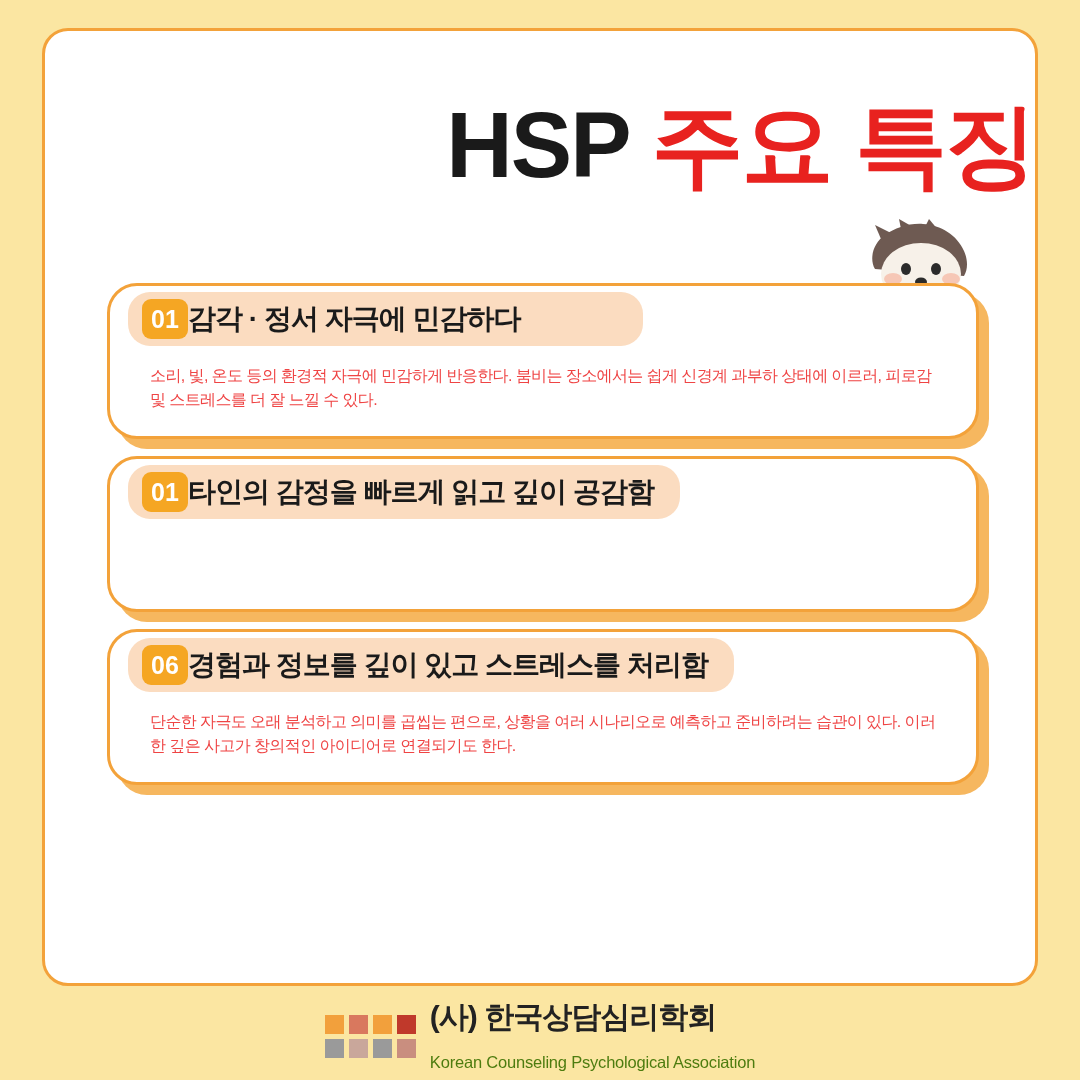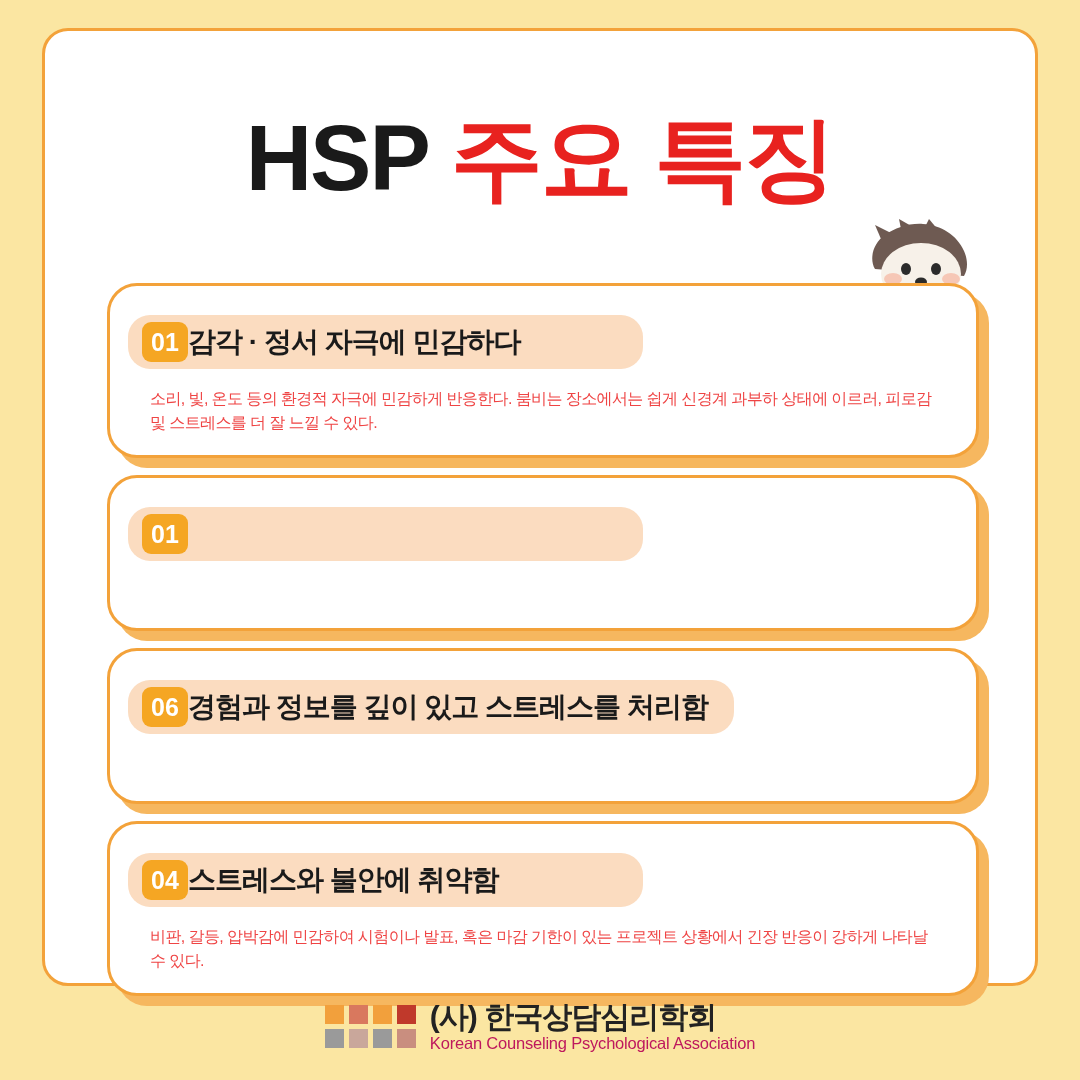--- a/index.html
+++ b/index.html
@@ -22,24 +22,24 @@
     width: 996px;
     height: 958px;
     background: #ffffff;
     border: 3px solid #f3a23a;
     border-radius: 26px;
   }
 
   
   .title {
     position: absolute;
-    top: 77px;
+    top: 64px;
     left: 0;
     width: 100%;
-    text-align: center;
+    text-align: right;
     font-size: 92px;
     font-weight: bold;
     letter-spacing: -2px;
     line-height: 1.1;
     white-space: nowrap;
   }
   .title .black { color: #1a1a1a; }
   .title .red { color: #e8221f; }
 
   
@@ -71,21 +71,21 @@
     background: #f6b75f;
     border-radius: 30px;
     z-index: 0;
   }
   .item-body {
     position: relative;
     z-index: 1;
     background: #ffffff;
     border: 3px solid #f3a23a;
     border-radius: 30px;
-    padding: 29px 18px 20px 18px;
+    padding: 6px 18px 20px 18px;
     min-height: 156px;
   }
   .item-head {
     display: flex;
     align-items: center;
     background: #fbdcc0;
     border-radius: 22px;
     height: 54px;
     padding-left: 14px;
     padding-right: 26px;
@@ -141,23 +141,23 @@
   .footer-text { display: flex; flex-direction: column; }
   .footer-kr {
     font-size: 30px;
     font-weight: bold;
     color: #222;
     letter-spacing: -1px;
     line-height: 1.1;
   }
   .footer-en {
     font-size: 16.5px;
-    color: #be185d;
+    color: #4d7c0f;
     letter-spacing: -0.2px;
-    margin-top: 1px;
+    margin-top: 20px;
   }
 </style>
 </head>
 <body>
 
 <div class="card">
 
   <div class="title">
     <span class="black">HSP </span><span class="red">주요 특징</span>
   </div>
@@ -194,44 +194,36 @@
         </div>
         <div class="desc">소리, 빛, 온도 등의 환경적 자극에 민감하게 반응한다. 붐비는 장소에서는 쉽게 신경계 과부하 상태에 이르러, 피로감 및 스트레스를 더 잘 느낄 수 있다.</div>
       </div>
     </div>
 
     <div class="item">
       <div class="item-shadow"></div>
       <div class="item-body">
         <div class="item-head">
           <div class="badge">01</div>
+          <div class="head-text">타인의 감정을 빠르게 읽고 깊이 공감함</div>
         </div>
       </div>
     </div>
 
     <div class="item">
       <div class="item-shadow"></div>
       <div class="item-body">
         <div class="item-head">
           <div class="badge">06</div>
           <div class="head-text">경험과 정보를 깊이 있고 스트레스를 처리함</div>
         </div>
+        <div class="desc">단순한 자극도 오래 분석하고 의미를 곱씹는 편으로, 상황을 여러 시나리오로 예측하고 준비하려는 습관이 있다. 이러한 깊은 사고가 창의적인 아이디어로 연결되기도 한다.</div>
       </div>
     </div>
 
-    <div class="item">
-      <div class="item-shadow"></div>
-      <div class="item-body">
-        <div class="item-head">
-          <div class="badge">04</div>
-          <div class="head-text">스트레스와 불안에 취약함</div>
-        </div>
-        <div class="desc">비판, 갈등, 압박감에 민감하여 시험이나 발표, 혹은 마감 기한이 있는 프로젝트 상황에서 긴장 반응이 강하게 나타날 수 있다.</div>
-      </div>
-    </div>
 
   </div>
 </div>
 
 <div class="footer">
   <div class="logo-grid">
     <div style="background:#f2a03c"></div>
     <div style="background:#d9785e"></div>
     <div style="background:#f2a03c"></div>
     <div style="background:#c0392b"></div>

